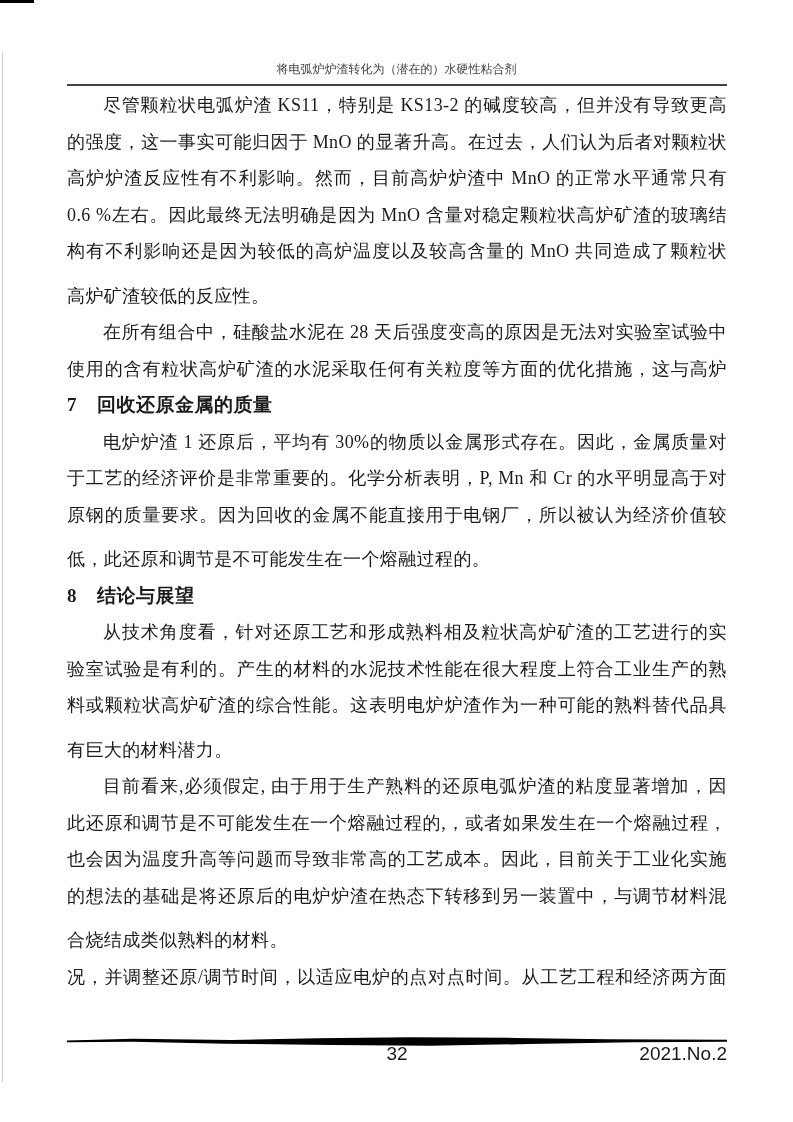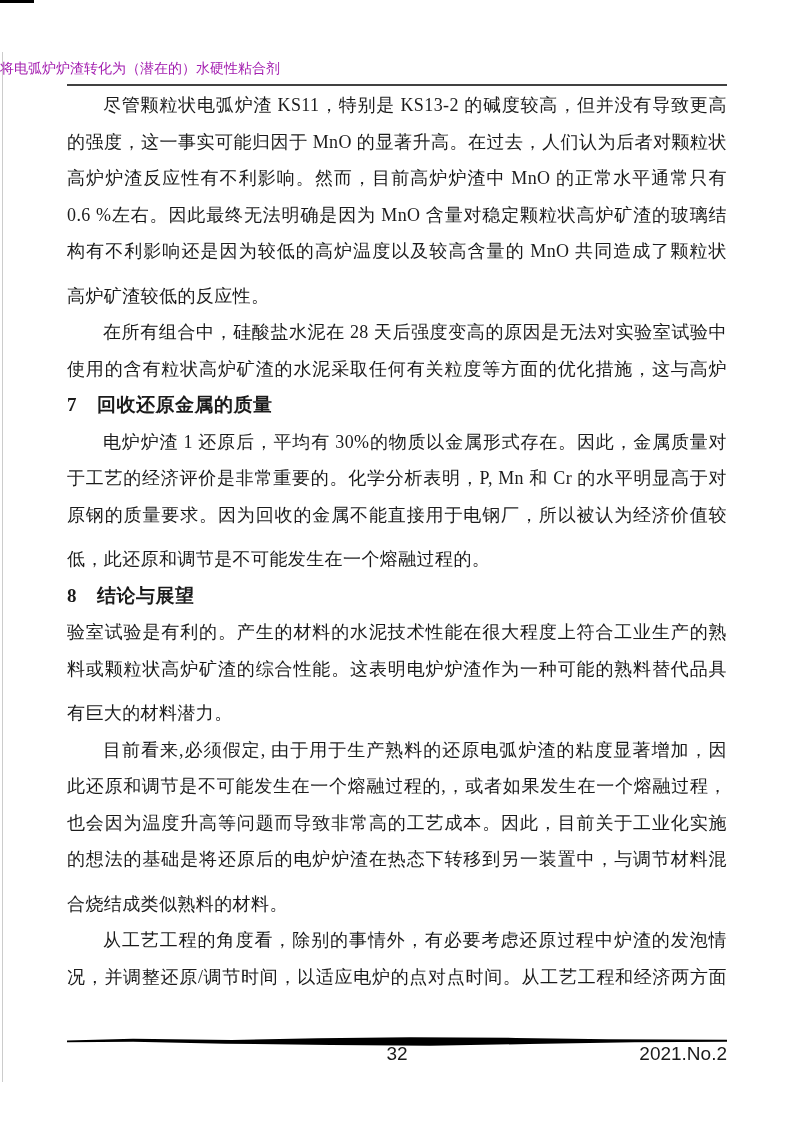--- a/index.html
+++ b/index.html
@@ -24,22 +24,23 @@
     position:absolute;left:0;top:0;width:34px;height:3px;
     background:#000;
   }
   .scan-edge-left{
     position:absolute;left:2px;top:52px;height:1030px;width:1px;
     background:var(--edge);
   }
   
   .header-title{
     position:absolute;top:59px;left:0;right:0;
-    font-size:14px;line-height:20px;
-    color:#a21caf;
+    text-align:center;
+    font-size:12px;line-height:20px;
+    color:#404040;
   }
   .header-rule{
     position:absolute;top:84px;left:67px;right:66px;height:2px;
     background:var(--header-rule);
   }
   
   .content{
     position:absolute;top:87px;left:67px;right:66px;
     font-size:18px;
     line-height:36.5px;
@@ -108,33 +109,33 @@
       </div>
       <div class="heading"><span class="heading-number">7</span><span class="heading-title">回收还原金属的质量</span></div>
       <div class="paragraph">
         <div class="line line-first">电炉炉渣 1 还原后，平均有 30%的物质以金属形式存在。因此，金属质量对</div>
         <div class="line">于工艺的经济评价是非常重要的。化学分析表明，P, Mn 和 Cr 的水平明显高于对</div>
         <div class="line">原钢的质量要求。因为回收的金属不能直接用于电钢厂，所以被认为经济价值较</div>
         <div class="line line-last">低，此还原和调节是不可能发生在一个熔融过程的。</div>
       </div>
       <div class="heading"><span class="heading-number">8</span><span class="heading-title">结论与展望</span></div>
       <div class="paragraph">
+        <div class="line line-first">从技术角度看，针对还原工艺和形成熟料相及粒状高炉矿渣的工艺进行的实</div>
         <div class="line">验室试验是有利的。产生的材料的水泥技术性能在很大程度上符合工业生产的熟</div>
         <div class="line">料或颗粒状高炉矿渣的综合性能。这表明电炉炉渣作为一种可能的熟料替代品具</div>
         <div class="line line-last">有巨大的材料潜力。</div>
       </div>
       <div class="paragraph">
         <div class="line line-first">目前看来,必须假定, 由于用于生产熟料的还原电弧炉渣的粘度显著增加，因</div>
         <div class="line">此还原和调节是不可能发生在一个熔融过程的,，或者如果发生在一个熔融过程，</div>
         <div class="line">也会因为温度升高等问题而导致非常高的工艺成本。因此，目前关于工业化实施</div>
         <div class="line">的想法的基础是将还原后的电炉炉渣在热态下转移到另一装置中，与调节材料混</div>
         <div class="line line-last">合烧结成类似熟料的材料。</div>
       </div>
       <div class="paragraph">
-        <div class="line line-first">从工艺工程的角度看，除别的事情外，有必要考虑还原过程中炉渣的发泡情</div>
         <div class="line">况，并调整还原/调节时间，以适应电炉的点对点时间。从工艺工程和经济两方面</div>
       </div>
     </main>
 
   <div class="footer-rule"></div>
   <div class="footer-row">
     <span class="footer-page-number">32</span>
     <span class="footer-issue">2021.No.2</span>
   </div>
 

